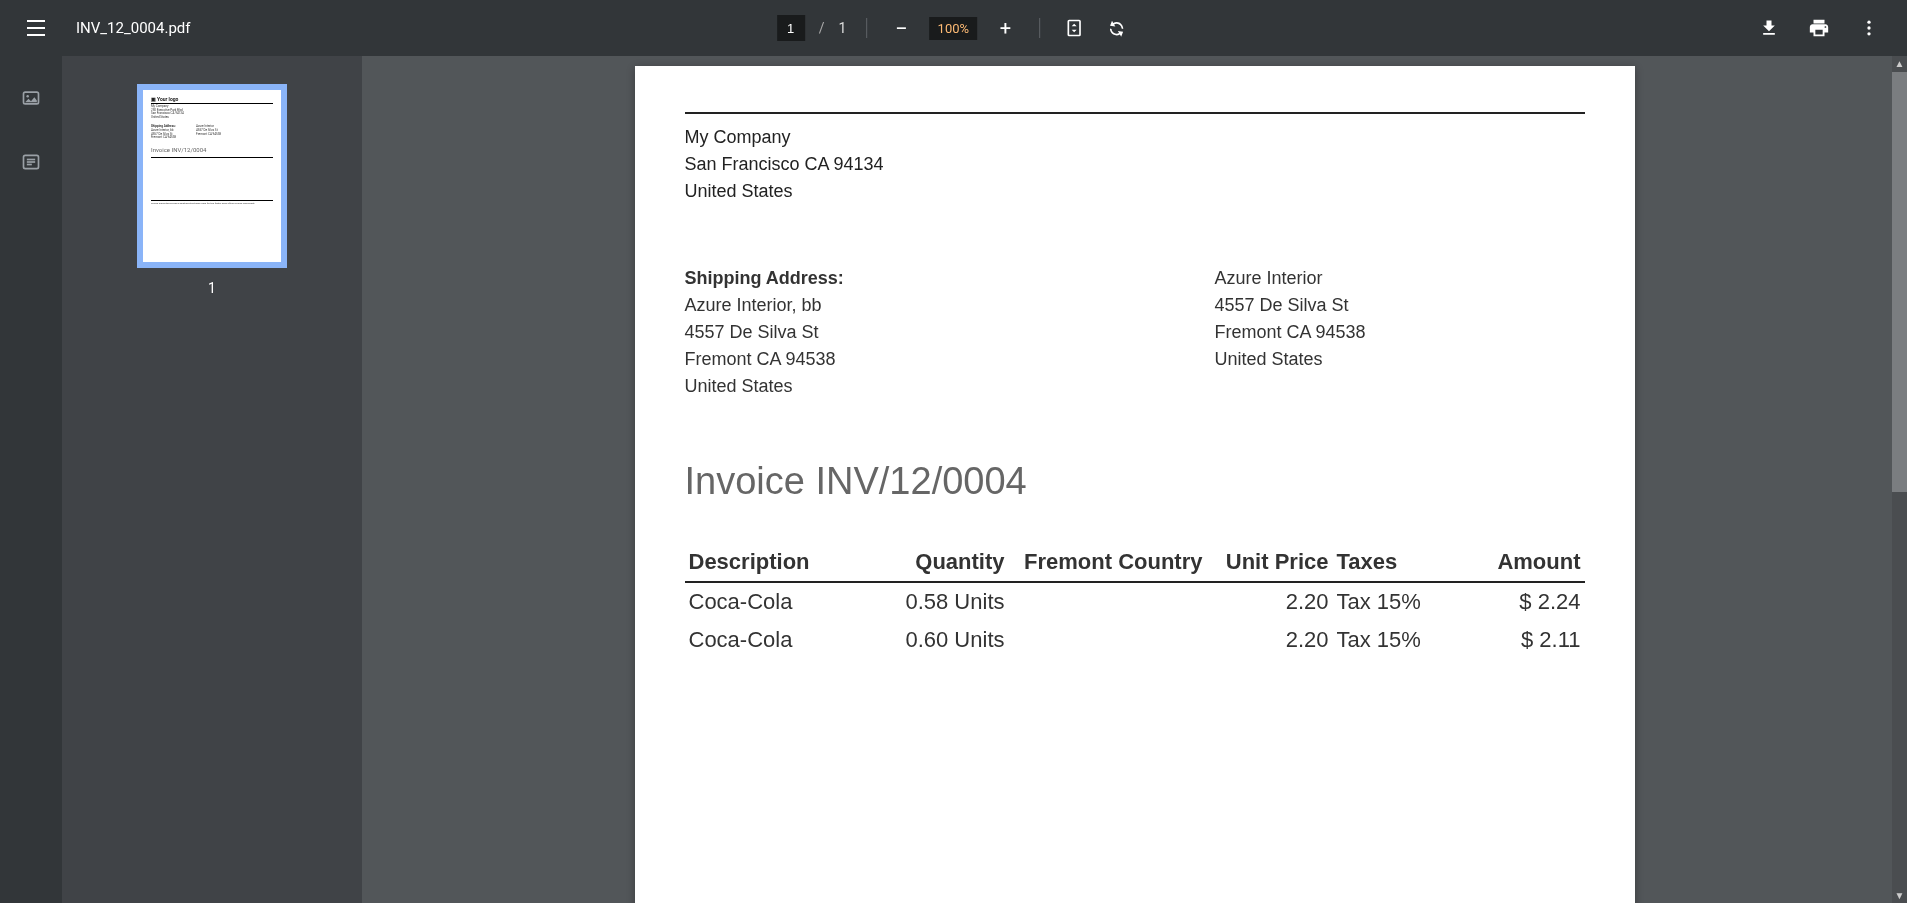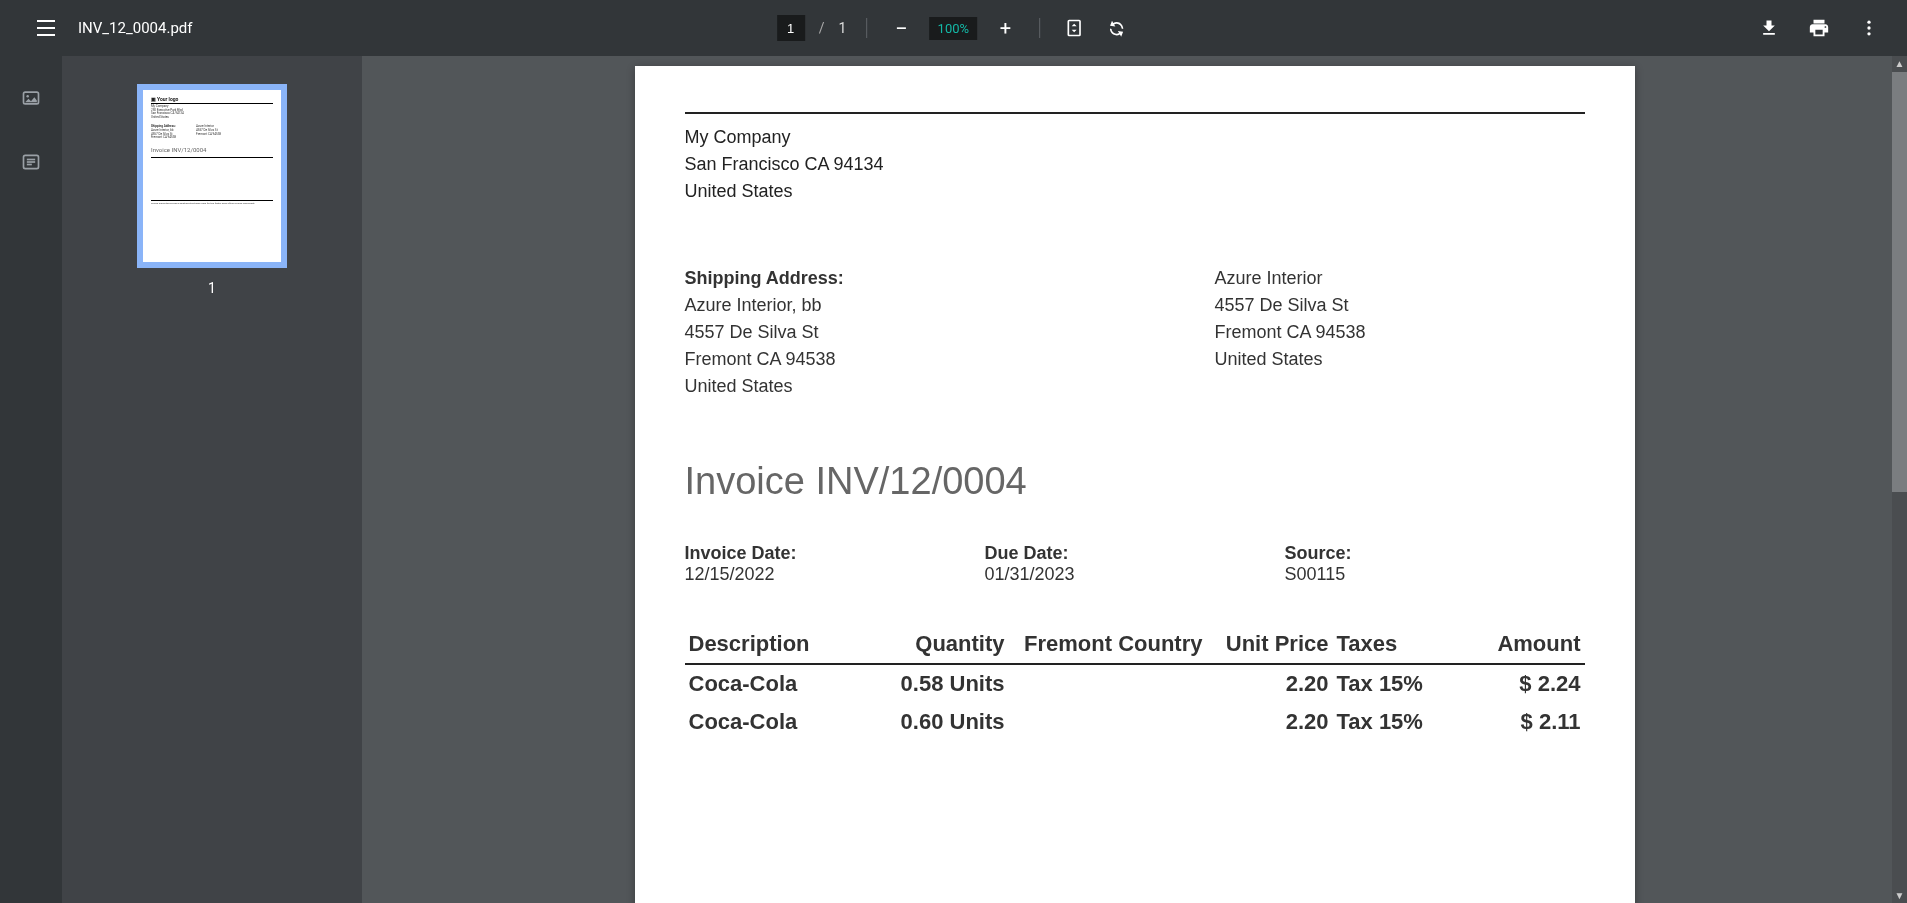--- a/index.html
+++ b/index.html
@@ -14,36 +14,36 @@
   
   .toolbar {
     height: 56px;
     background: #323639;
     display: flex;
     align-items: center;
     color: #fff;
     position: relative;
     z-index: 10;
   }
-  .tb-left { display: flex; align-items: center; gap: 10px; padding-left: 34px; }
+  .tb-left { display: flex; align-items: center; gap: 18px; padding-left: 24px; }
   .hamburger { width: 24px; height: 24px; cursor: pointer; display:flex; flex-direction:column; justify-content:center; gap:5px;}
   .hamburger span { display:block; height:2px; background:#fff; width:18px; margin:0 auto;}
   .filename { font-size: 15px; color:#fff; margin-left: 10px;}
   .tb-center {
     position:absolute; left:50%; transform:translateX(-50%);
     display:flex; align-items:center; gap:14px;
   }
   .page-input {
     width: 28px; height: 26px; background:#191b1c; color:#fff; border:none; text-align:center; font-size:13px;
   }
   .page-sep { color:#aaa; font-size:14px;}
   .page-total { color:#ddd; font-size:14px;}
   .divider { width:1px; height:20px; background:#5f6368; margin:0 6px;}
   .tb-btn { width:28px; height:28px; display:flex; align-items:center; justify-content:center; cursor:pointer; color:#fff;}
-  .zoom-box { background:#191b1c; color:#14b8a6; padding:4px 8px; font-size:13px; min-width:48px; text-align:center;}
+  .zoom-box { background:#191b1c; color:#fdba74; padding:4px 8px; font-size:13px; min-width:48px; text-align:center;}
   .tb-right { margin-left:auto; display:flex; align-items:center; gap:22px; padding-right:24px;}
   .icon-svg { fill:#fff; }
   
   .content { display:flex; height:calc(100% - 56px); }
   .sidebar {
     width: 62px; background:#323639; display:flex; flex-direction:column; align-items:center; padding-top:30px; gap:40px;
   }
   .sidebar-btn { width:24px; height:24px; cursor:pointer; color:#9aa0a6; display:flex; align-items:center; justify-content:center;}
   .thumb-panel {
     width: 300px; background:#404347; display:flex; flex-direction:column; align-items:center; padding-top:28px;
@@ -71,21 +71,21 @@
   .addr-col1 { width:530px;}
   .addr-col2 { flex:1;}
   .addr-head { font-weight:700;}
   .inv-title { font-size:38px; color:#666; margin-top:60px; font-weight:500;}
   .meta-row { display:flex; margin-top:40px; font-size:18px;}
   .meta-col { flex:1;}
   .meta-label { font-weight:700;}
   .items-table { width:100%; margin-top:40px; border-collapse:collapse; font-size:22px;}
   .items-table th { text-align:left; font-weight:700; padding:6px 4px; border-bottom:2px solid #222;}
   .items-table th.r, .items-table td.r { text-align:right;}
-  .items-table td { padding:6px 4px; border-bottom:0;font-weight:bold;}
+  .items-table td { padding:6px 4px; border-bottom:0;}
   .scrollbar-fake {
     position:absolute; right:0; top:0; width:15px; height:100%;
     background:#4a4d50;
   }
   .scrollbar-thumb-fake {
     position:absolute; right:0; top:56px; width:15px; height:120px; background:#7a7d80;
   }
   .scrollbar-arrow {
     position:absolute; right:0; width:15px; height:15px; background:#4a4d50; display:flex; align-items:center; justify-content:center; color:#ccc; font-size:10px;
   }
@@ -209,34 +209,20 @@
         <div class="addr-col2">
           <div>Azure Interior</div>
           <div>4557 De Silva St</div>
           <div>Fremont CA 94538</div>
           <div>United States</div>
         </div>
       </div>
 
       <div class="inv-title">Invoice INV/12/0004</div>
 
-      <div class="meta-row">
-        <div class="meta-col">
-          <div class="meta-label">Invoice Date:</div>
-          <div>12/15/2022</div>
-        </div>
-        <div class="meta-col">
-          <div class="meta-label">Due Date:</div>
-          <div>01/31/2023</div>
-        </div>
-        <div class="meta-col">
-          <div class="meta-label">Source:</div>
-          <div>S00115</div>
-        </div>
-      </div>
 
       <table class="items-table">
         <thead>
           <tr>
             <th style="width:22%;">Description</th>
             <th style="width:14%;" class="r">Quantity</th>
             <th style="width:22%;" class="r">Fremont Country</th>
             <th style="width:14%;" class="r">Unit Price</th>
             <th style="width:12%;">Taxes</th>
             <th style="width:16%;" class="r">Amount</th>

